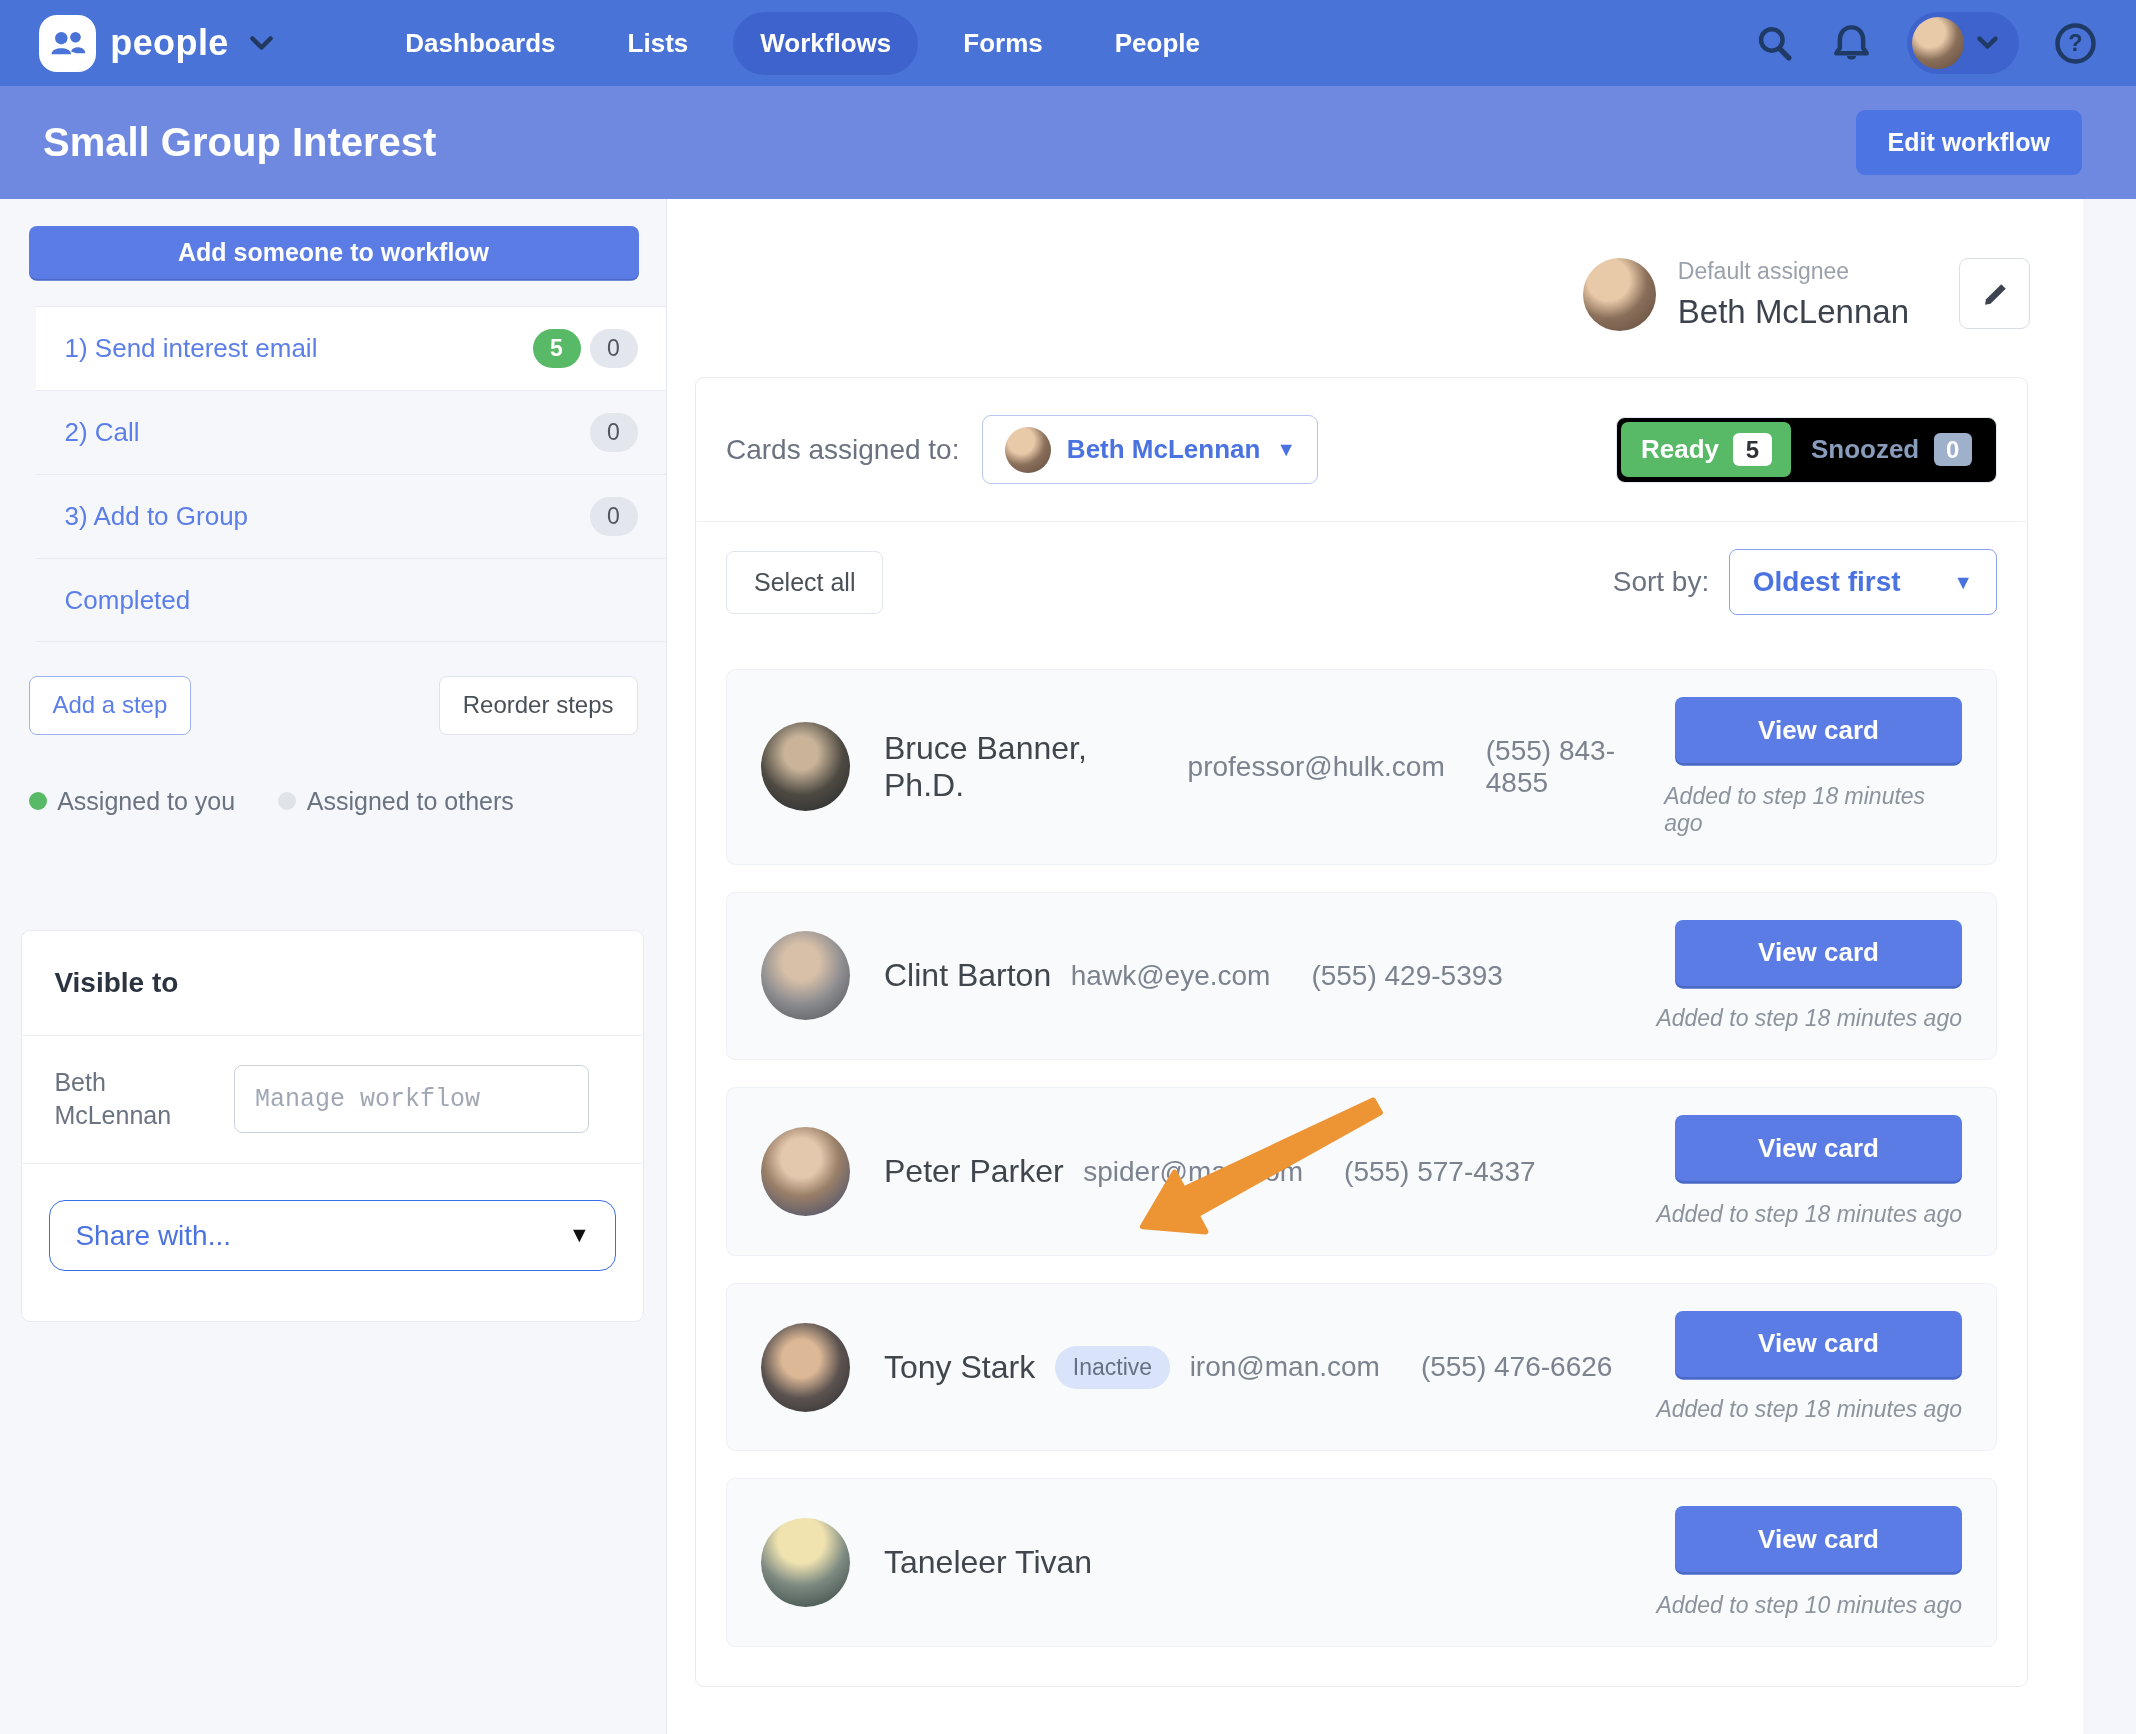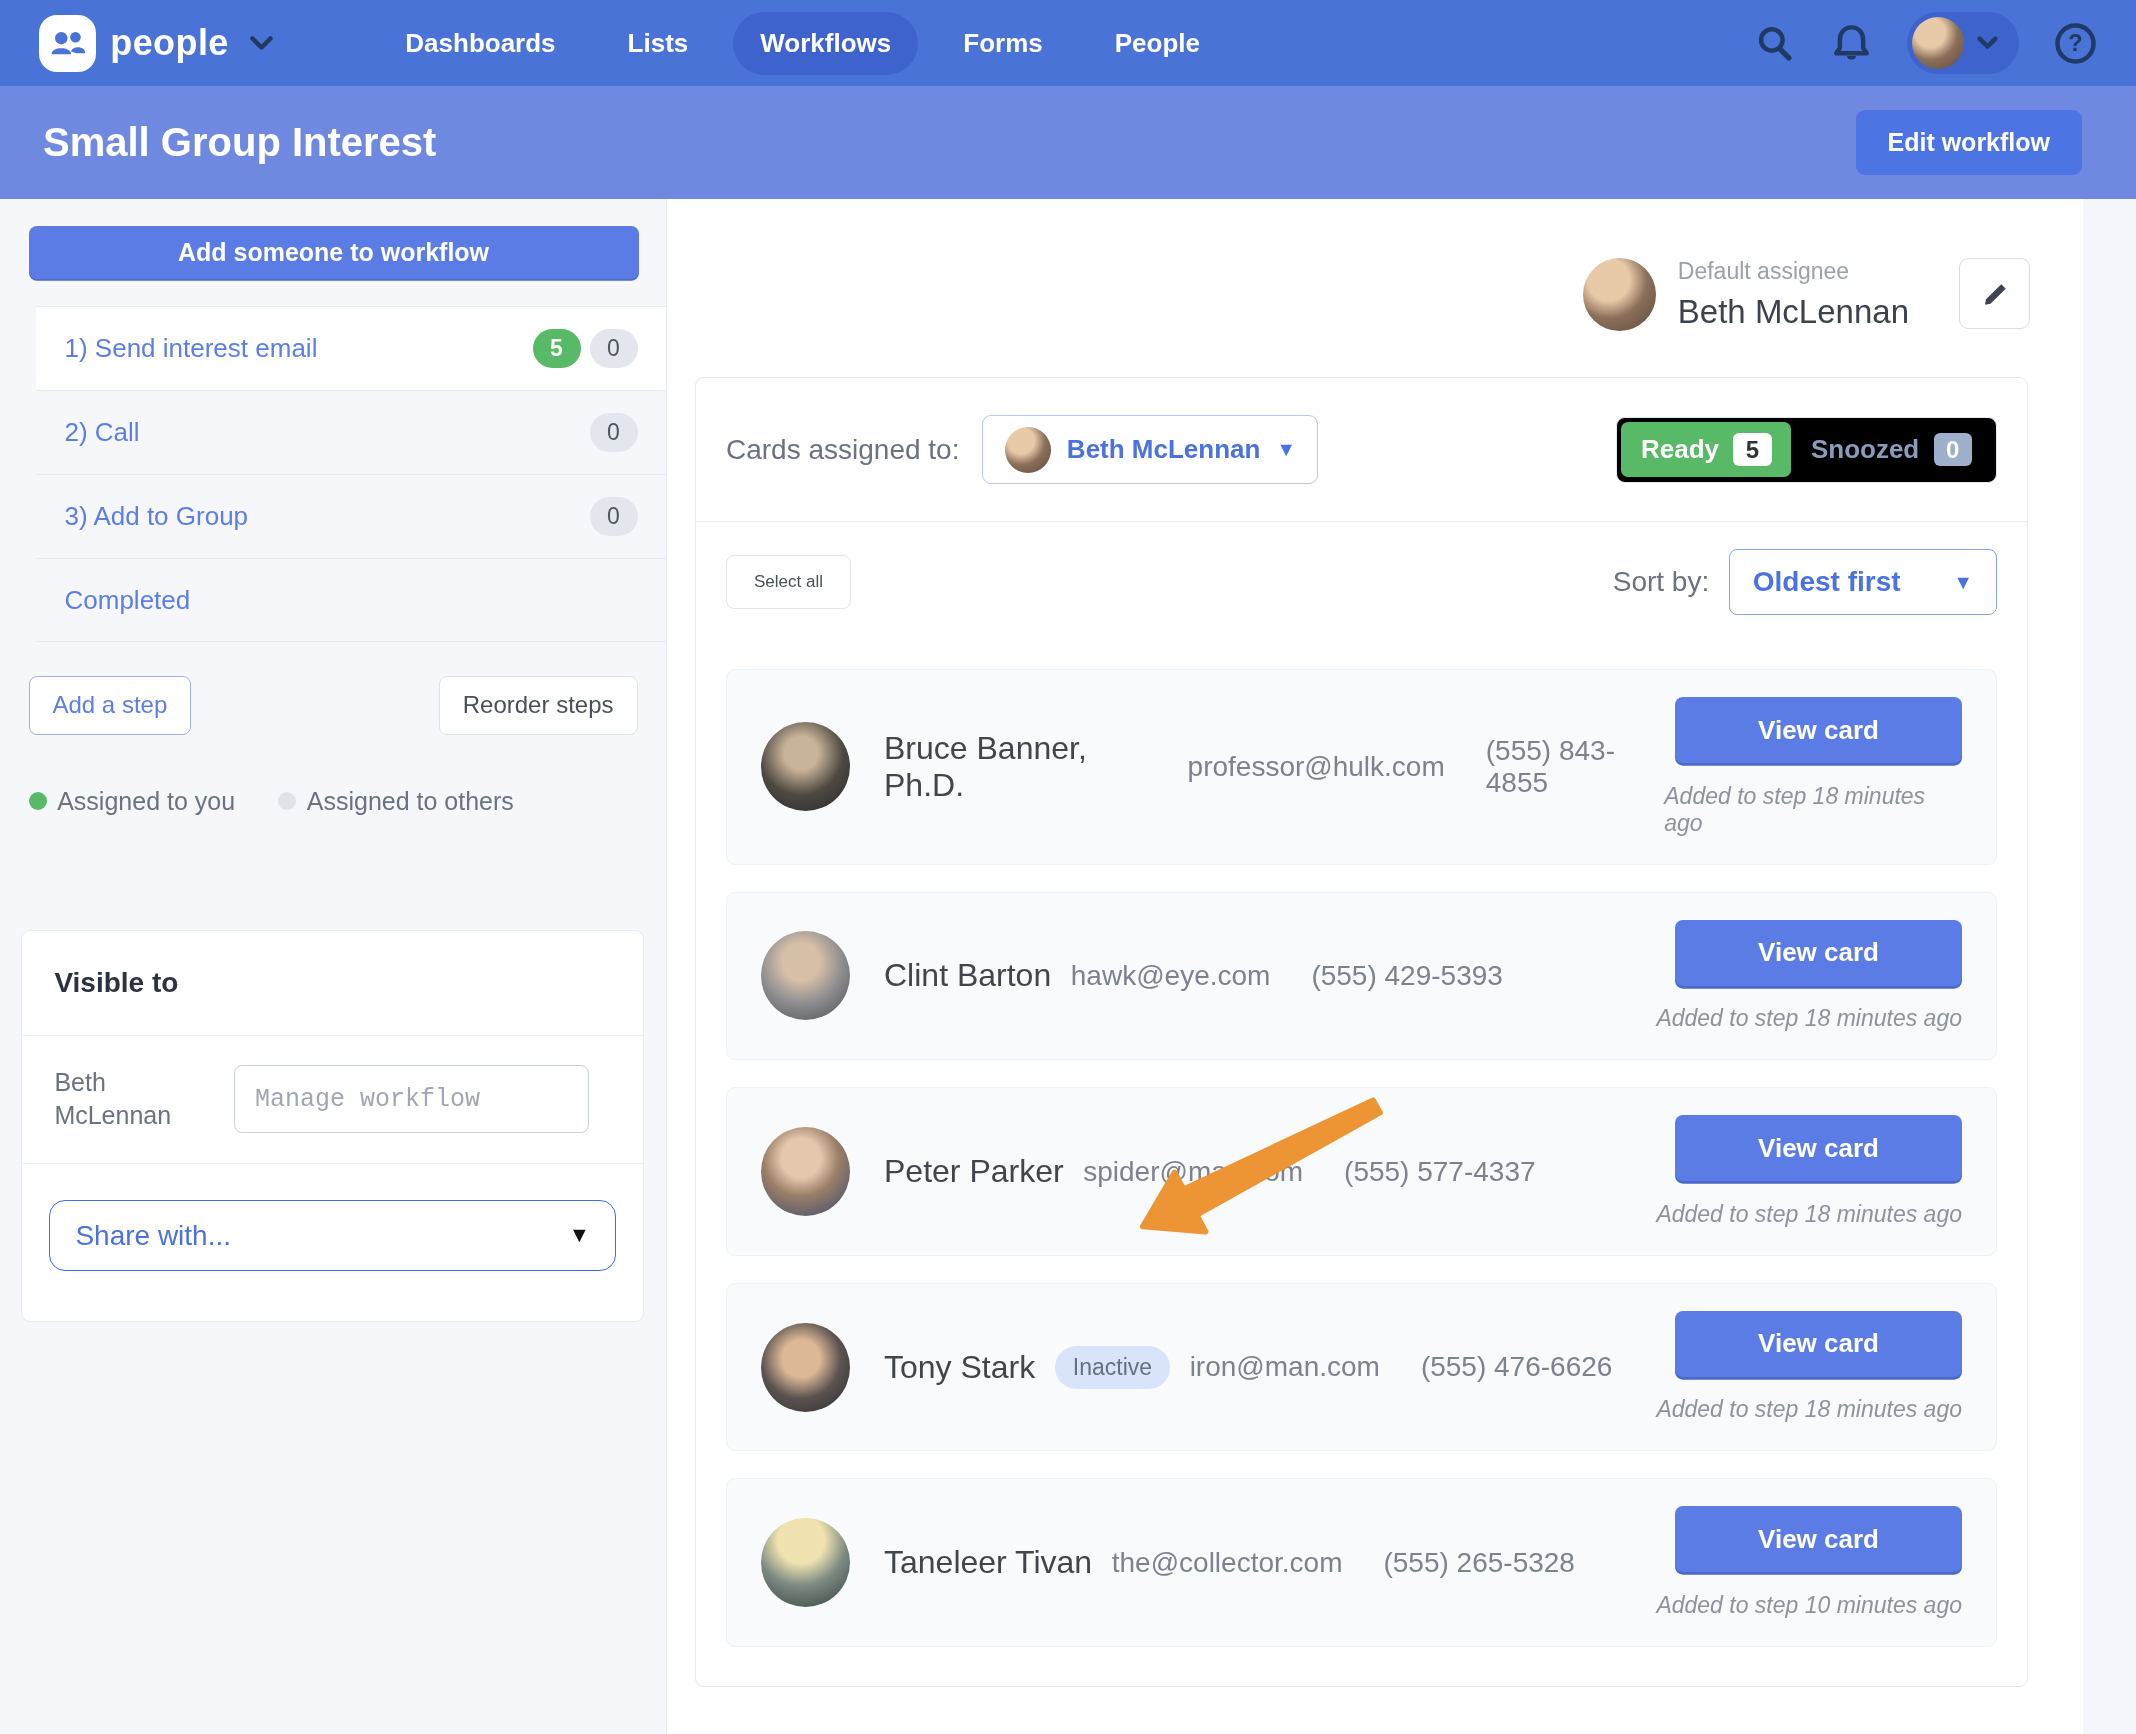--- a/index.html
+++ b/index.html
@@ -99,21 +99,21 @@
             padding:4.5px; background:#000000; }
   .seg { display:flex; align-items:center; gap:14.3px; padding:10.7px 19.6px; border-radius:7.1px; cursor:pointer; }
   .seg.ready { background:#58b966; }
   .seg-label-ready { color:#fff; font-size:26px; font-weight:bold; }
   .count-ready { background:#fff; color:#2f3338; font-size:24px; font-weight:bold; border-radius:6.2px; padding:2.7px 12.5px; }
   .seg-label-snoozed { color:#8a9cbb; font-size:26px; font-weight:bold; }
   .count-snoozed { background:#9fb0ca; color:#fff; font-size:24px; font-weight:bold; border-radius:6.2px; padding:2.7px 12.5px; }
 
   .panel-row2 { display:flex; align-items:center; padding:27px 30px 21.4px; }
   .select-all { background:#fff; border:1.8px solid #e1e5ee; border-radius:8px; color:#495057;
-                font-size:17px; padding:16px 27px; cursor:pointer; font-family:inherit; }
+                font-size:25px; padding:16px 27px; cursor:pointer; font-family:inherit; }
   .sort-group { margin-left:auto; display:flex; align-items:center; gap:19.6px; }
   .sort-label { color:#6b7280; font-size:28px; }
   .sort-select { display:flex; align-items:center; gap:53px; border:1.8px solid #8ba3ee; border-radius:8px;
                  padding:16px 23px; cursor:pointer; background:#fff; }
   .sort-value { color:#4a72e0; font-size:28px; font-weight:bold; }
 
   .cards-list { padding:5.3px 30px 39px; }
   .person-card { margin-top:27px; background:#f8fafc; border:0.9px solid #eef1f7; border-radius:9px;
                  padding:27px 34px; display:flex; align-items:center; min-height:143px; }
   .card-avatar { width:89px; height:89px; margin-right:34px; }
@@ -369,24 +369,20 @@
           <span class="added-text">Added to step 18 minutes ago</span>
         </div>
       </div>
 
       <div class="person-card">
         <span class="avatar card-avatar av-tan"></span>
         <div class="person-info">
           <div class="name-row">
               <span class="person-name">Taneleer Tivan</span>
             </div>
-          <div class="contact-row">
-            <span>the@collector.com</span>
-            <span class="person-phone">(555) 265-5328</span>
-          </div>
         </div>
         <div class="card-right">
           <button class="view-card-btn">View card</button>
           <span class="added-text">Added to step 10 minutes ago</span>
         </div>
       </div>
 
     </div>
   </div>
 

